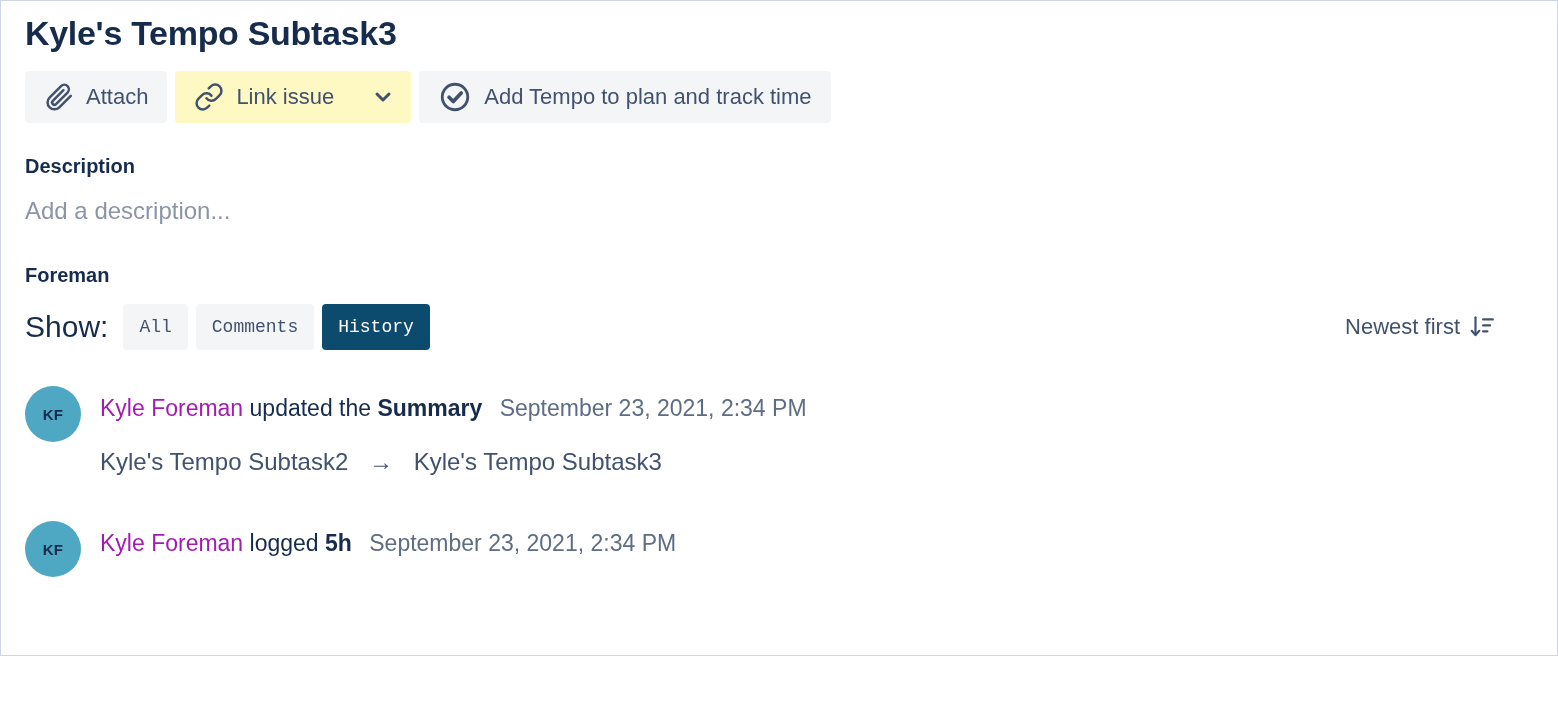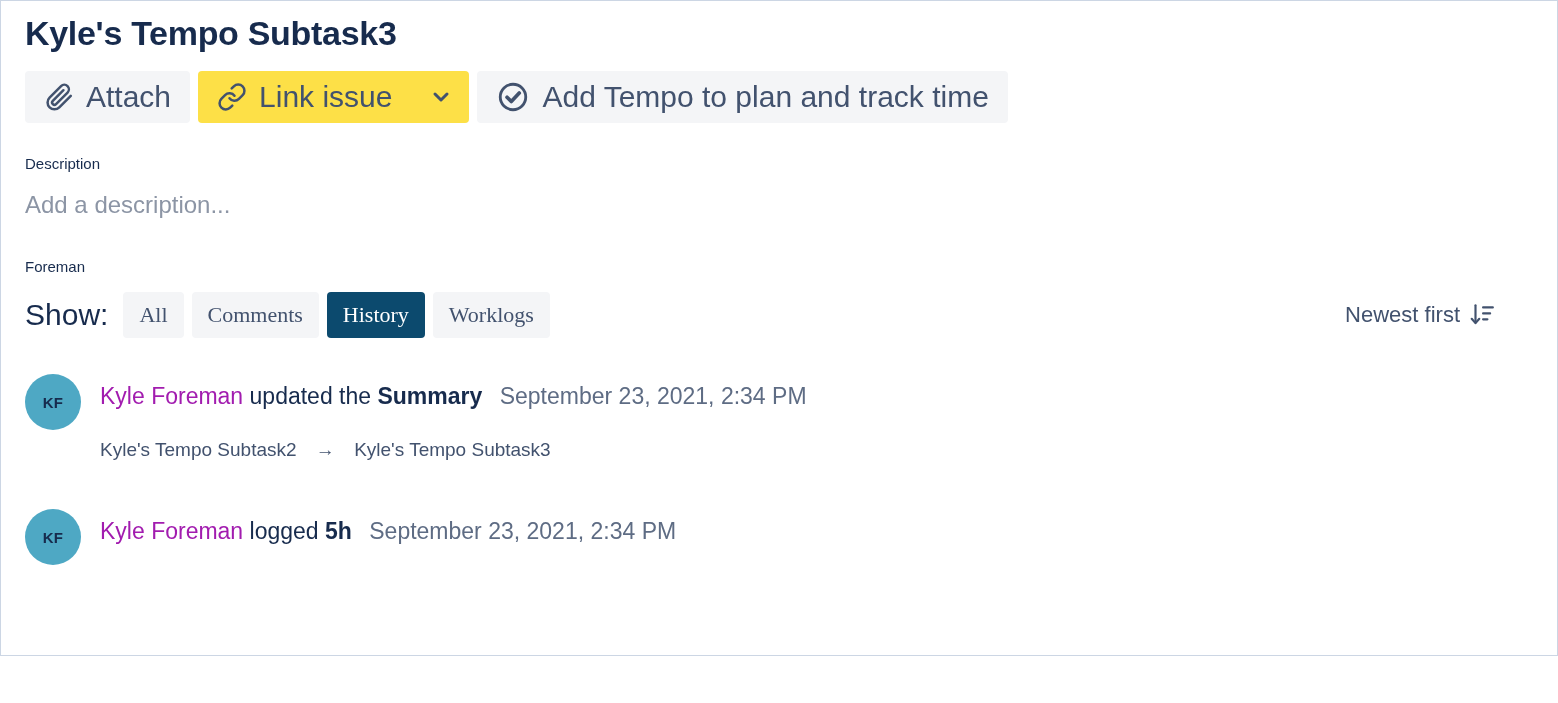--- a/index.html
+++ b/index.html
@@ -46,29 +46,29 @@
     display: inline-flex;
     align-items: center;
     gap: 12px;
     height: 52px;
     padding: 0 19px;
     background: #f4f5f7;
     border: none;
     border-radius: 4px;
     color: #42526e;
     font-family: "Liberation Sans", sans-serif;
-    font-size: 30px;
+    font-size: 22px;
     font-weight: normal;
     cursor: pointer;
     white-space: nowrap;
   }
   .split {
     display: inline-flex;
     align-items: flex-end;
-    background: #fde047;
+    background: #fef9c3;
     border-radius: 4px;
   }
   .split .tbtn { background: transparent; border-radius: 4px 0 0 4px; }
   .split-divider {
     width: 2px;
     background: #dfe1e6;
     margin: 8px 0;
     flex: none;
   }
   .caret-btn {
@@ -80,22 +80,22 @@
     background: transparent;
     border: none;
     border-radius: 0 4px 4px 0;
     cursor: pointer;
     color: #42526e;
   }
   .icon { display: inline-flex; flex: none; align-items: center; justify-content: center; }
 
   
   .section-heading {
-    font-size: 15px;
-    font-weight: normal;
+    font-size: 20px;
+    font-weight: bold;
     color: #172b4d;
     margin: 0;
   }
   .desc-block { margin-top: 32px; }
   .desc-placeholder {
     margin-top: 19px;
     font-size: 24px;
     color: #8c95a5;
     cursor: text;
   }
@@ -114,22 +114,22 @@
     margin-right: 15px;
   }
   .filters { display: flex; align-items: center; gap: 8px; }
   .filter-btn {
     height: 46px;
     padding: 0 16px;
     border: none;
     border-radius: 4px;
     background: #f4f5f7;
     color: #42526e;
-    font-family: Liberation Serif, serif;
-    font-size: 22px;
+    font-family: Liberation Mono, monospace;
+    font-size: 18px;
     cursor: pointer;
     white-space: nowrap;
   }
   .filter-btn.selected {
     background: #0c4a6e;
     color: #ffffff;
   }
   .sort-control {
     margin-left: auto;
     display: inline-flex;
@@ -161,21 +161,21 @@
     cursor: pointer;
   }
   .feed-body { padding-top: 6px; min-width: 0; }
   .feed-line { font-size: 23px; line-height: 32px; color: #172b4d; }
   .feed-line .actor { font-weight: normal; color: #a21caf; }
   .feed-line .verb { font-weight: normal; color: #172b4d; }
   .feed-line .field { font-weight: bold; color: #172b4d; }
   .feed-line .ts { color: #5e6c84; margin-left: 11px; }
   .feed-change {
     margin-top: 23px;
-    font-size: 19px;
+    font-size: 24px;
     line-height: 30px;
     color: #42526e;
   }
   .feed-change .arrow { margin: 0 14px; color: #42526e; }
 </style>
 </head>
 <body>
 
 <div id="page">
   <div id="inner">
@@ -232,21 +232,20 @@
 
     <div class="activity-block">
       <div class="section-heading">Foreman</div>
 
       <div class="activity-controls">
         <span class="show-label">Show:</span>
         <div class="filters">
           <button class="filter-btn">All</button>
           <button class="filter-btn">Comments</button>
           <button class="filter-btn selected">History</button>
-          <button class="filter-btn">Worklogs</button>
         </div>
 
         <div class="sort-control">
           <span>Newest first</span>
           <span class="icon">
             <svg width="26" height="26" viewBox="0 0 24 24" fill="none" stroke="#42526e" stroke-width="2" stroke-linecap="round" stroke-linejoin="round">
               <path d="M6 3v16"></path>
               <polyline points="2.5 15.5 6 19.5 9.5 15.5"></polyline>
               <path d="M13 5h9"></path>
               <path d="M13 10.5h6.5"></path>

